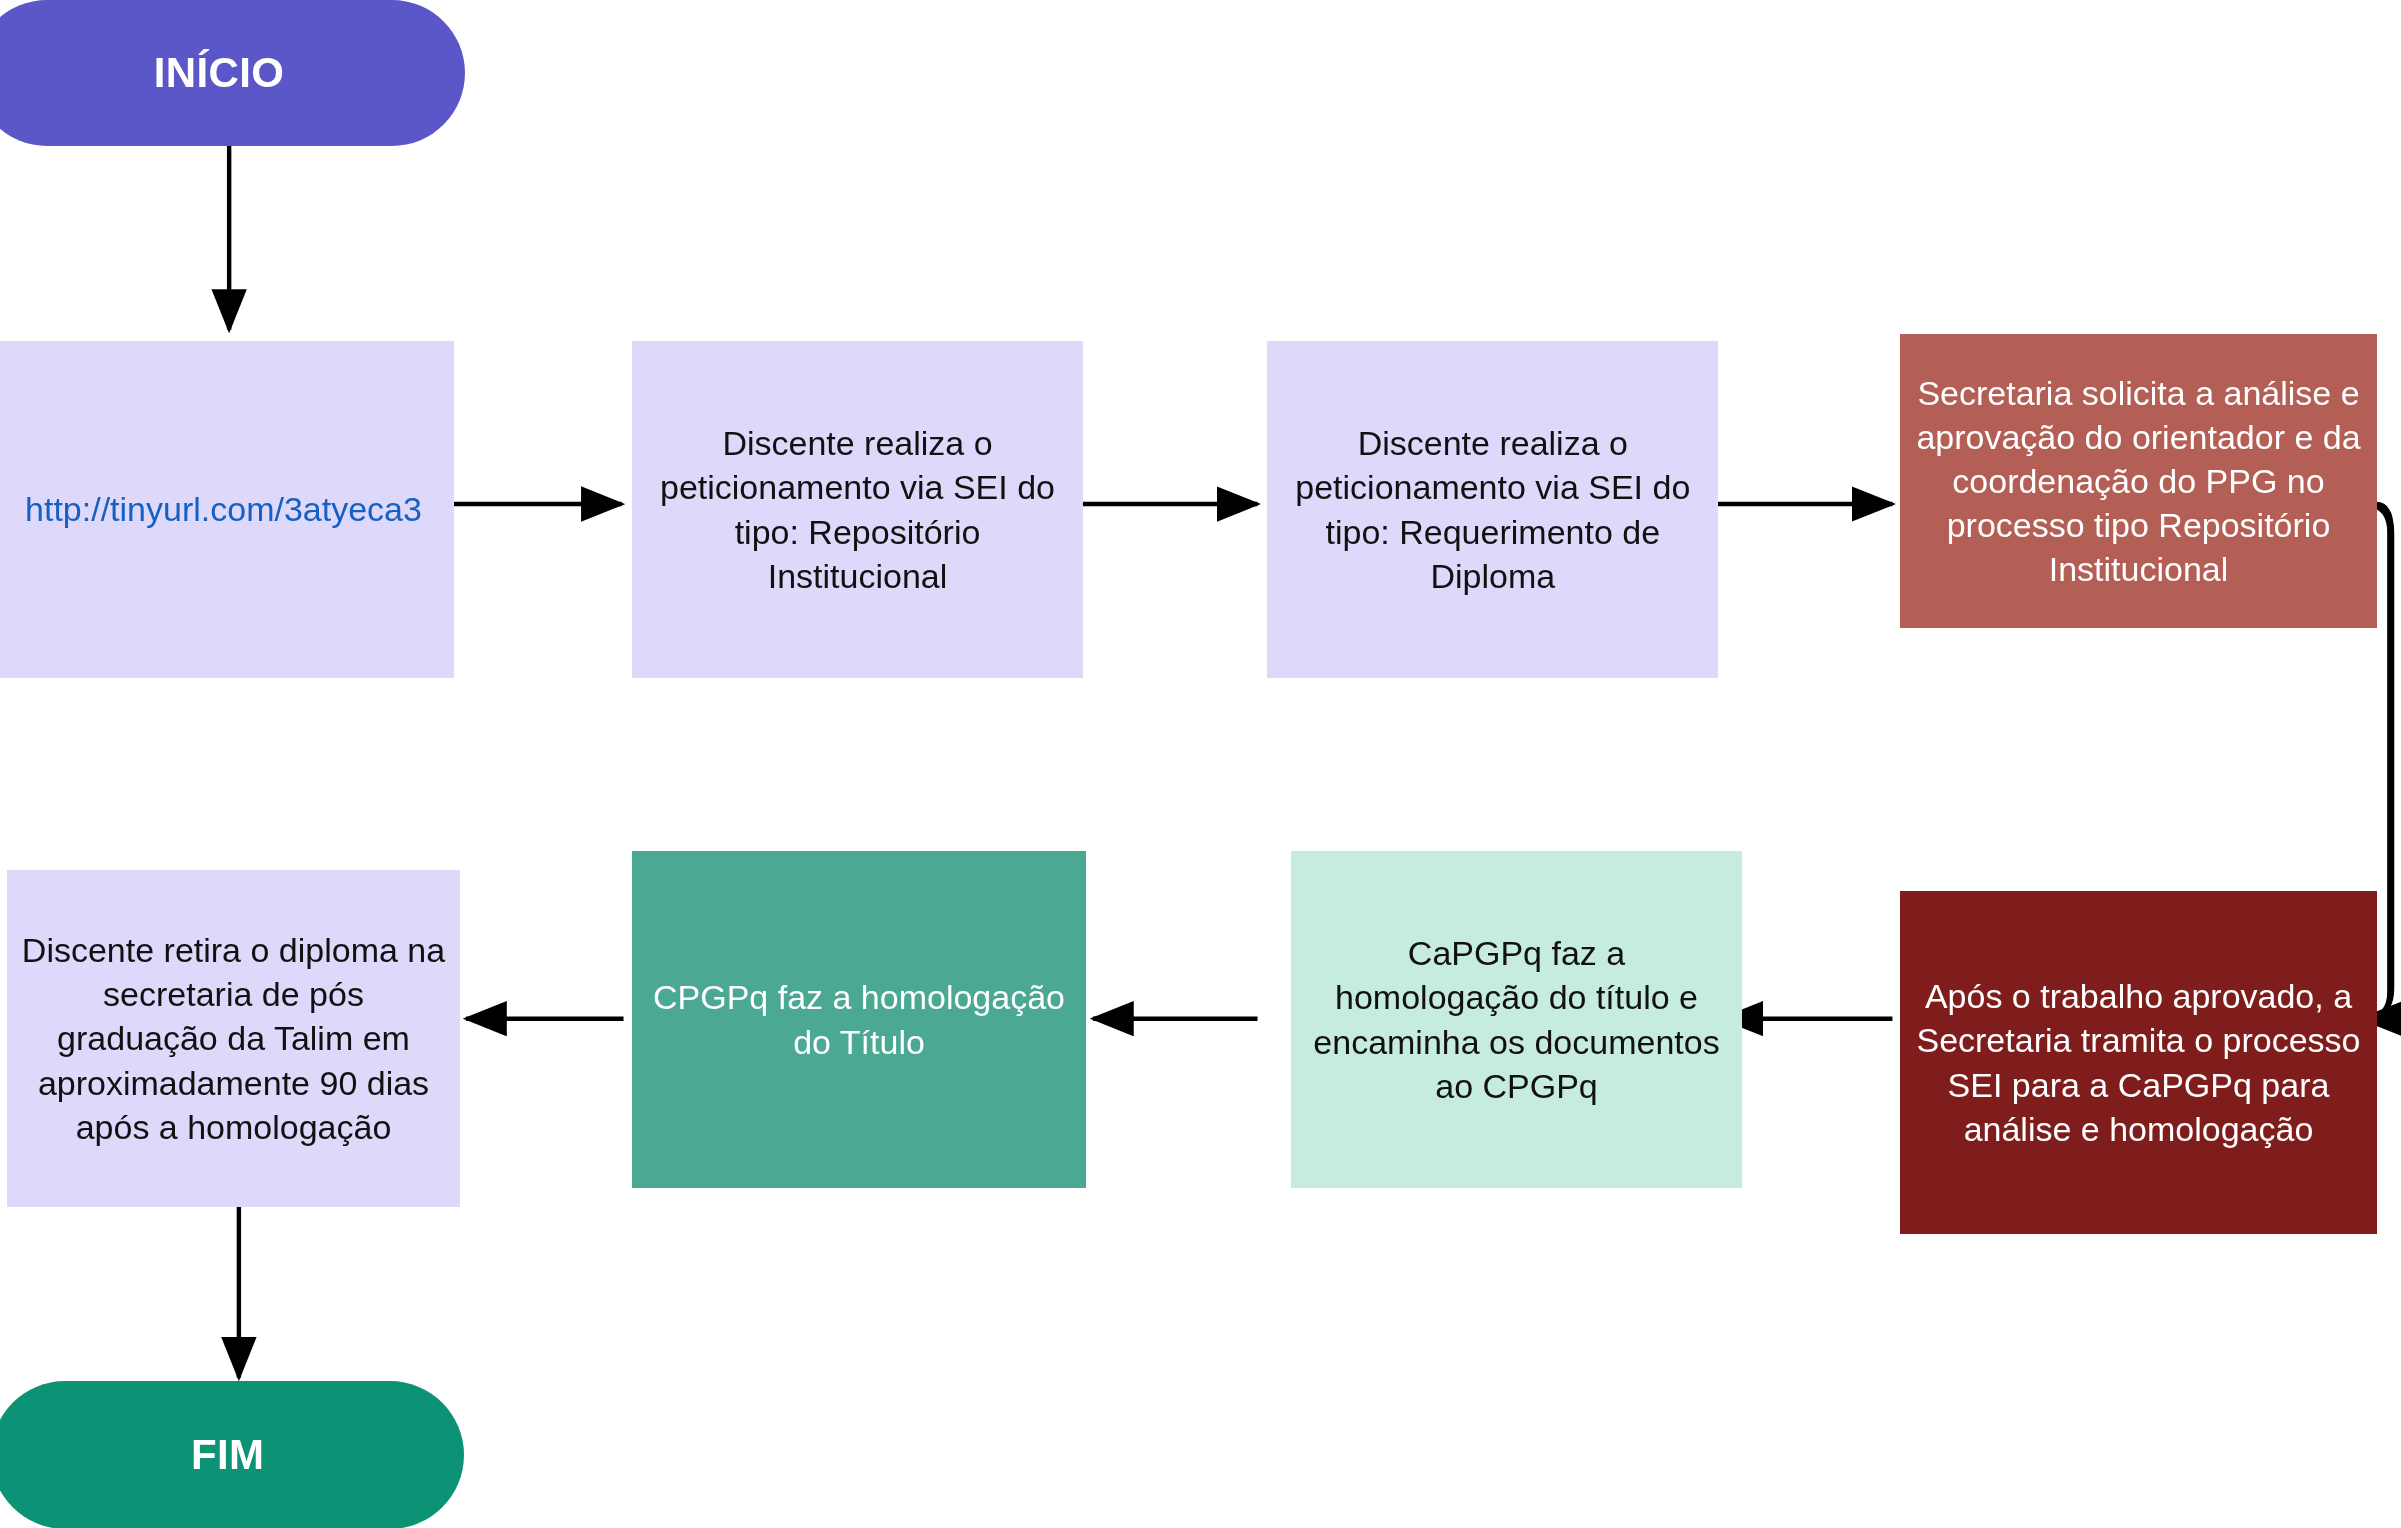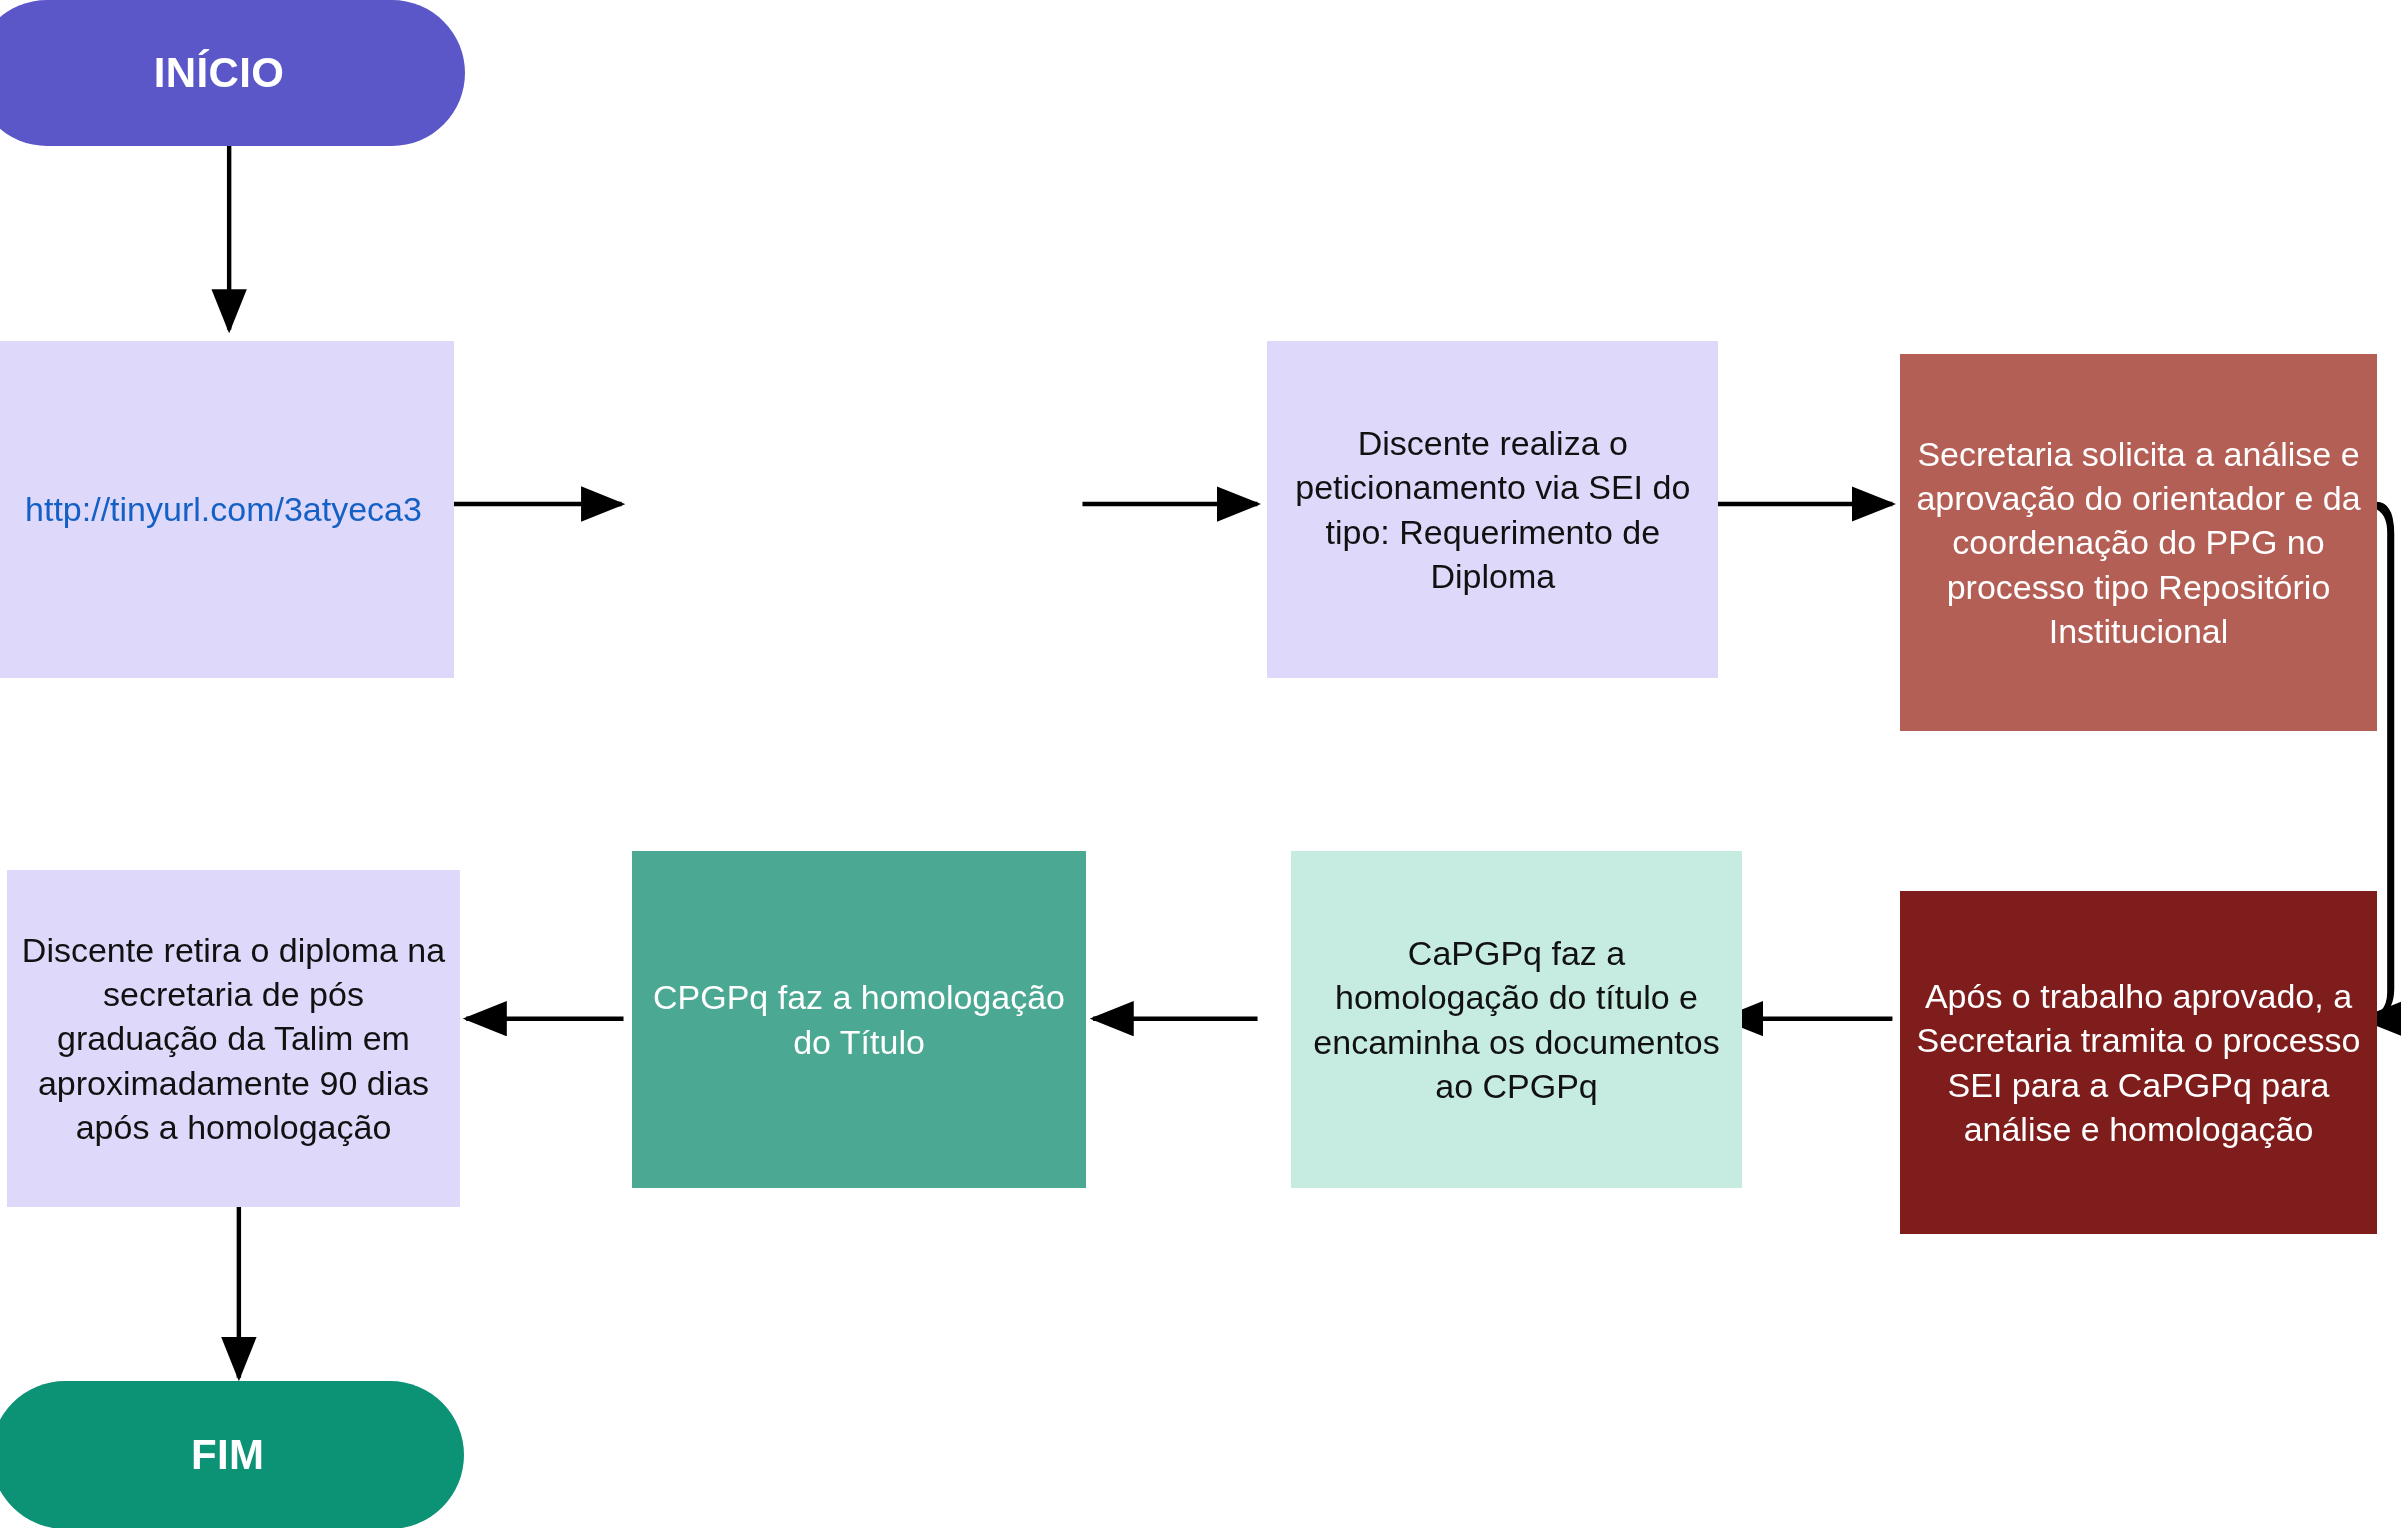--- a/index.html
+++ b/index.html
@@ -93,26 +93,29 @@
   <div class="node terminal" style="left:-26.5px; top:0px; width:491px; height:146px; background:#5b57c8;">
     <span class="node-text">INÍCIO</span>
   </div>
 
   <div class="node process" style="left:-7px; top:341px; width:461px; height:337px; background:#ded9fb; color:#111111;">
     <div style="width:100%;">
       <span class="link-text">http://tinyurl.com/3atyeca3</span>
     </div>
   </div>
 
+  <div class="node process" style="left:632px; top:341px; width:451px; height:337px; background:#ded9fb; color:#111111;">
+    <span class="node-text">Discente realiza o peticionamento via SEI do tipo: Repositório Institucional</span>
+  </div>
 
   <div class="node process" style="left:1267px; top:341px; width:451px; height:337px; background:#ded9fb; color:#111111;padding-left:13px;">
     <span class="node-text">Discente realiza o peticionamento via SEI do tipo: Requerimento de Diploma</span>
   </div>
 
-  <div class="node process" style="left:1900px; top:334px; width:477px; height:377px; background:#b45f55; color:#ffffff;margin-top:20px;">
+  <div class="node process" style="left:1900px; top:334px; width:477px; height:294px; background:#b45f55; color:#ffffff;">
     <span class="node-text">Secretaria solicita a análise e aprovação do orientador e da coordenação do PPG no processo tipo Repositório Institucional</span>
   </div>
 
   <div class="node process" style="left:1900px; top:891px; width:477px; height:343px; background:#7f1d1d; color:#ffffff;">
     <span class="node-text">Após o trabalho aprovado, a Secretaria tramita o processo SEI para a CaPGPq para análise e homologação</span>
   </div>
 
   <div class="node process" style="left:1267px; top:851px; width:451px; height:337px; background:#c6ece1; color:#111111;margin-left:24px;">
     <span class="node-text">CaPGPq faz a homologação do título e encaminha os documentos ao CPGPq</span>
   </div>

